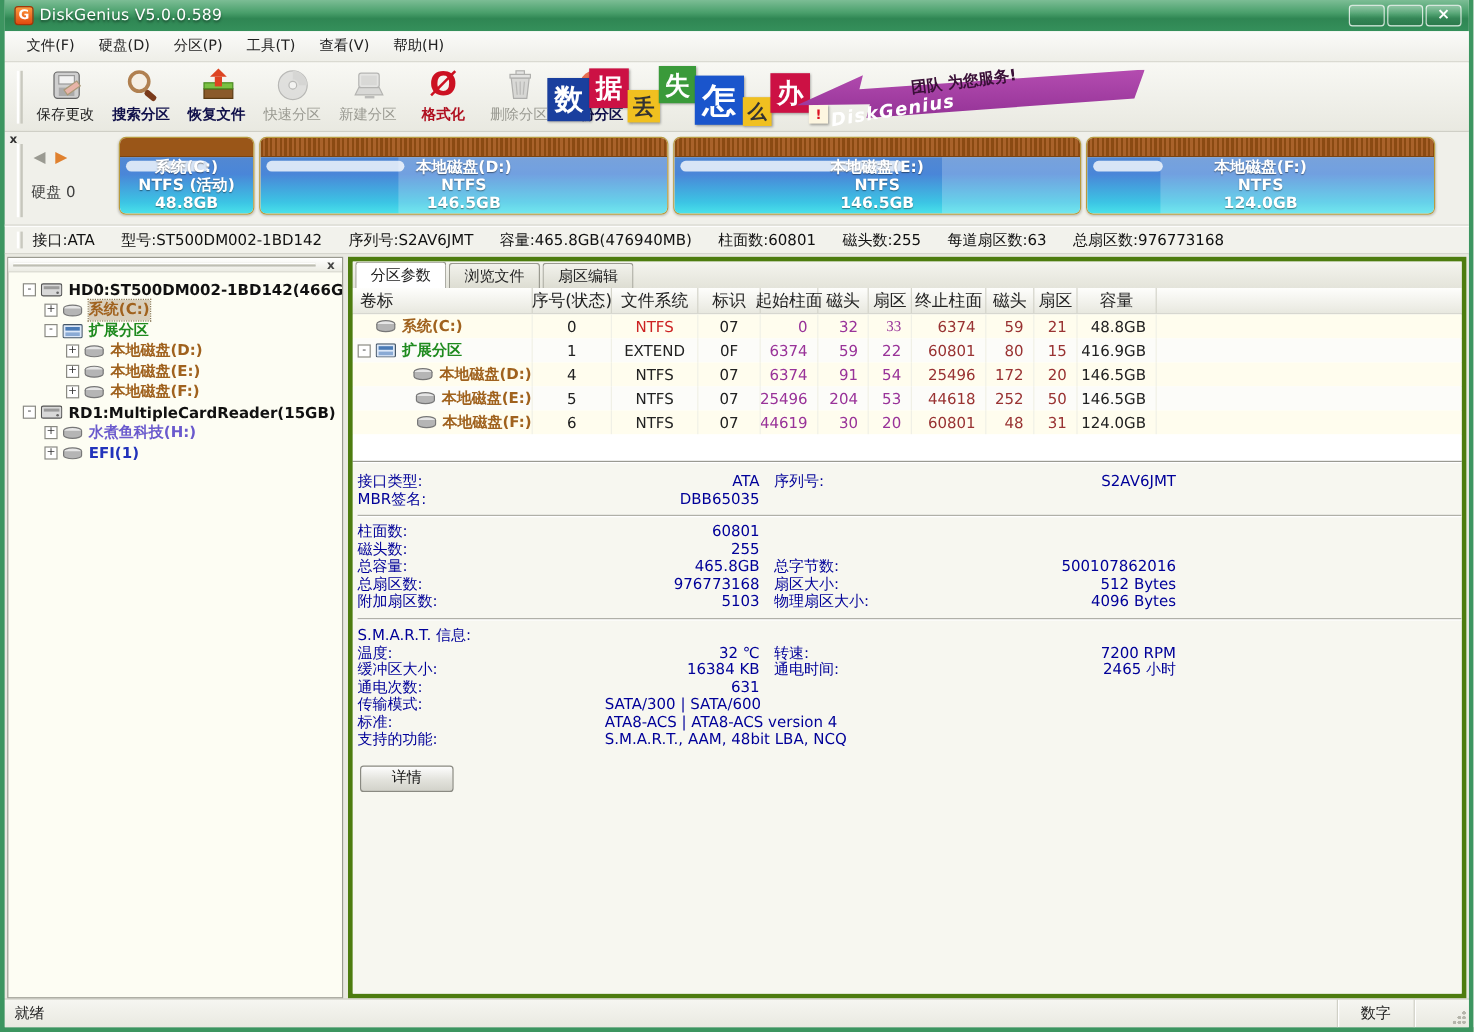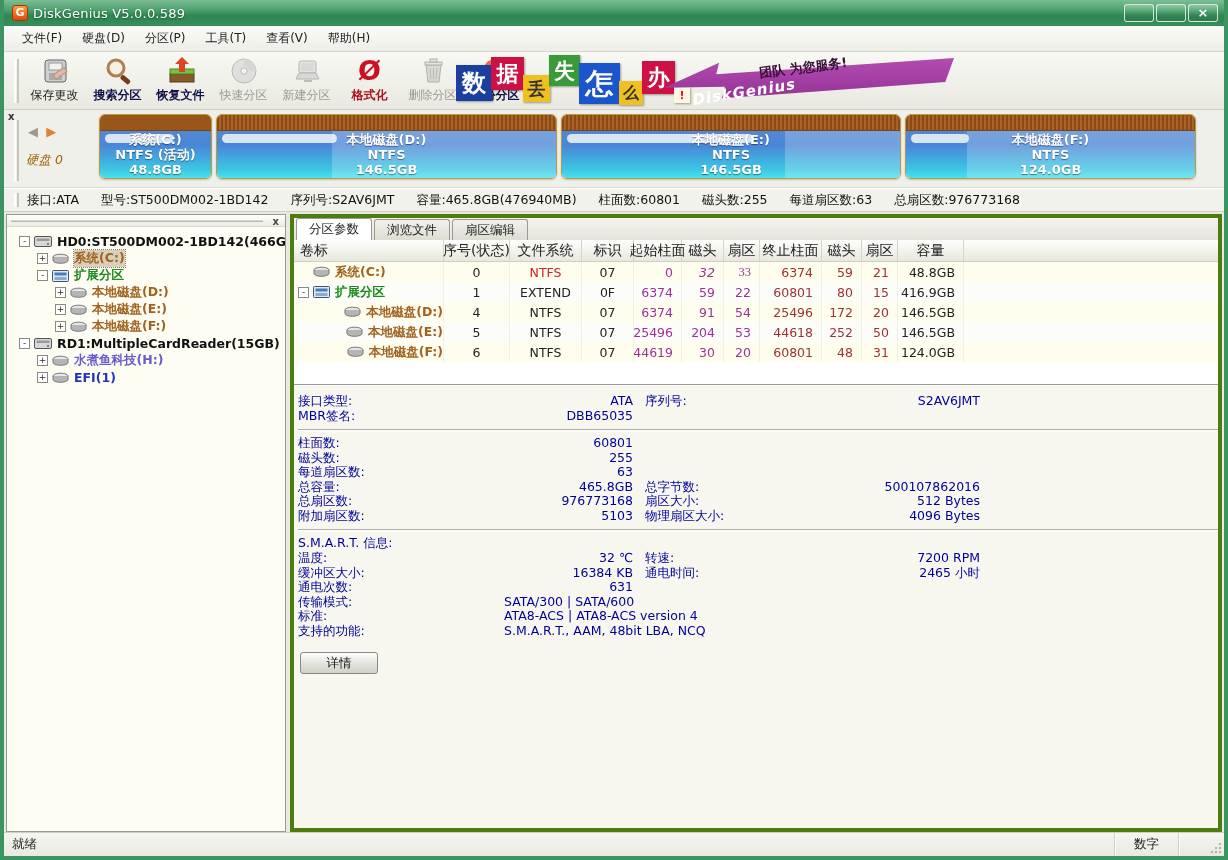--- a/index.html
+++ b/index.html
@@ -55,21 +55,21 @@
     transform:rotate(-7deg); white-space:nowrap; }
 
   
   .pt-panel { height:78px; background:#f0f0ea; display:flex; flex:0 0 auto; position:relative;
     border-bottom:1px solid #d8d8d0; }
   .pt-left { width:94px; position:relative; }
   .pt-close { position:absolute; left:4px; top:2px; font-size:10px; font-weight:bold; color:#333; line-height:10px; }
   .pt-grip { position:absolute; left:10px; top:10px; bottom:6px; width:5px; border-left:2px solid #fff; border-right:2px solid #c6c6bc; }
   .pt-arrows { position:absolute; left:24px; top:14px; font-size:13px; letter-spacing:2px; }
   .pt-arrow-l { color:#9a9a92; } .pt-arrow-r { color:#e0812f; }
-  .pt-disk-label { position:absolute; left:22px; top:42px; font-size:12.5px; color:#a16207;font-style:italic; }
+  .pt-disk-label { position:absolute; left:22px; top:42px; font-size:12.5px; color:#404040; }
   .pt-blocks { flex:1; display:flex; gap:4px; padding:4px 28px 8px 4px; }
   .pblock { border:1px solid #b89b3e; border-radius:6px; overflow:hidden; position:relative;
     display:flex; flex-direction:column; box-shadow:0 1px 2px rgba(0,0,0,.2); }
   .pblock .ptop { height:16px; background:#9a5618; border-bottom:1px solid #7c4410; flex:0 0 auto; }
   .pblock.dotted .ptop { background:repeating-linear-gradient(90deg,#8a4a12 0 2px,#a9622a 2px 4px); }
   .pblock .pbody { flex:1; position:relative; background:linear-gradient(#5288d2,#4a86d8 30%,#3cc4e4 80%,#49e2ea); 
     display:flex; flex-direction:column; align-items:center; justify-content:center; color:#fff; font-weight:bold;
     font-size:13px; line-height:15px; text-shadow:0 1px 1px rgba(0,0,0,.45); text-align:center; }
   .pblock .gloss { position:absolute; top:3px; left:5px; height:9px; border-radius:5px;
     background:rgba(255,255,255,.78); }
@@ -498,21 +498,21 @@
                   <ellipse cx="8.5" cy="4" rx="7.5" ry="2.8" fill="#e6e6e6" stroke="#777"></ellipse>
                   <path d="M1 4 L1 7.5 A7.5 2.8 0 0 0 16 7.5 L16 4" fill="#b5b5b5" stroke="#777"></path>
                 </svg>
               </span>
               <span class="c-vol">系统(C:)</span>
             </div>
             <div class="gcell ctr " style="width: 66px;">0</div>
             <div class="gcell ctr c-fsred" style="width: 72px;">NTFS</div>
             <div class="gcell ctr " style="width: 52px;">07</div>
             <div class="gcell num c-start" style="width: 48px;">0</div>
-            <div class="gcell num c-start" style="width: 42px; font-style: italic;">32</div>
+            <div class="gcell num c-start" style="width: 42px;">32</div>
             <div class="gcell num c-start" style="width: 36px; font-family: Liberation Serif, serif;">33</div>
             <div class="gcell num c-end" style="width: 62px;">6374</div>
             <div class="gcell num c-end" style="width: 40px;">59</div>
             <div class="gcell num c-end" style="width: 36px;">21</div>
             <div class="gcell num " style="width: 66px;">48.8GB</div>
             <div class="gcell g-fill"></div>
           </div>
           <div class="grow even">
             <div class="gcell vol" style="width: 150px; padding-left: 4px;">
               <span class="expander">-</span>
@@ -623,24 +623,20 @@
           </div><div class="dsec">
             <div class="drow">
               <span class="dl">柱面数:</span>
               <span class="dv">60801</span>
             </div>
             <div class="drow">
               <span class="dl">磁头数:</span>
               <span class="dv">255</span>
             </div>
             <div class="drow">
-              <span class="dl">每道扇区数:</span>
-              <span class="dv">63</span>
-            </div>
-            <div class="drow">
               <span class="dl">总容量:</span>
               <span class="dv">465.8GB</span>
               <span class="dl2">总字节数:</span>
               <span class="dv2">500107862016</span>
             </div>
             <div class="drow">
               <span class="dl">总扇区数:</span>
               <span class="dv">976773168</span>
               <span class="dl2">扇区大小:</span>
               <span class="dv2">512 Bytes</span>

